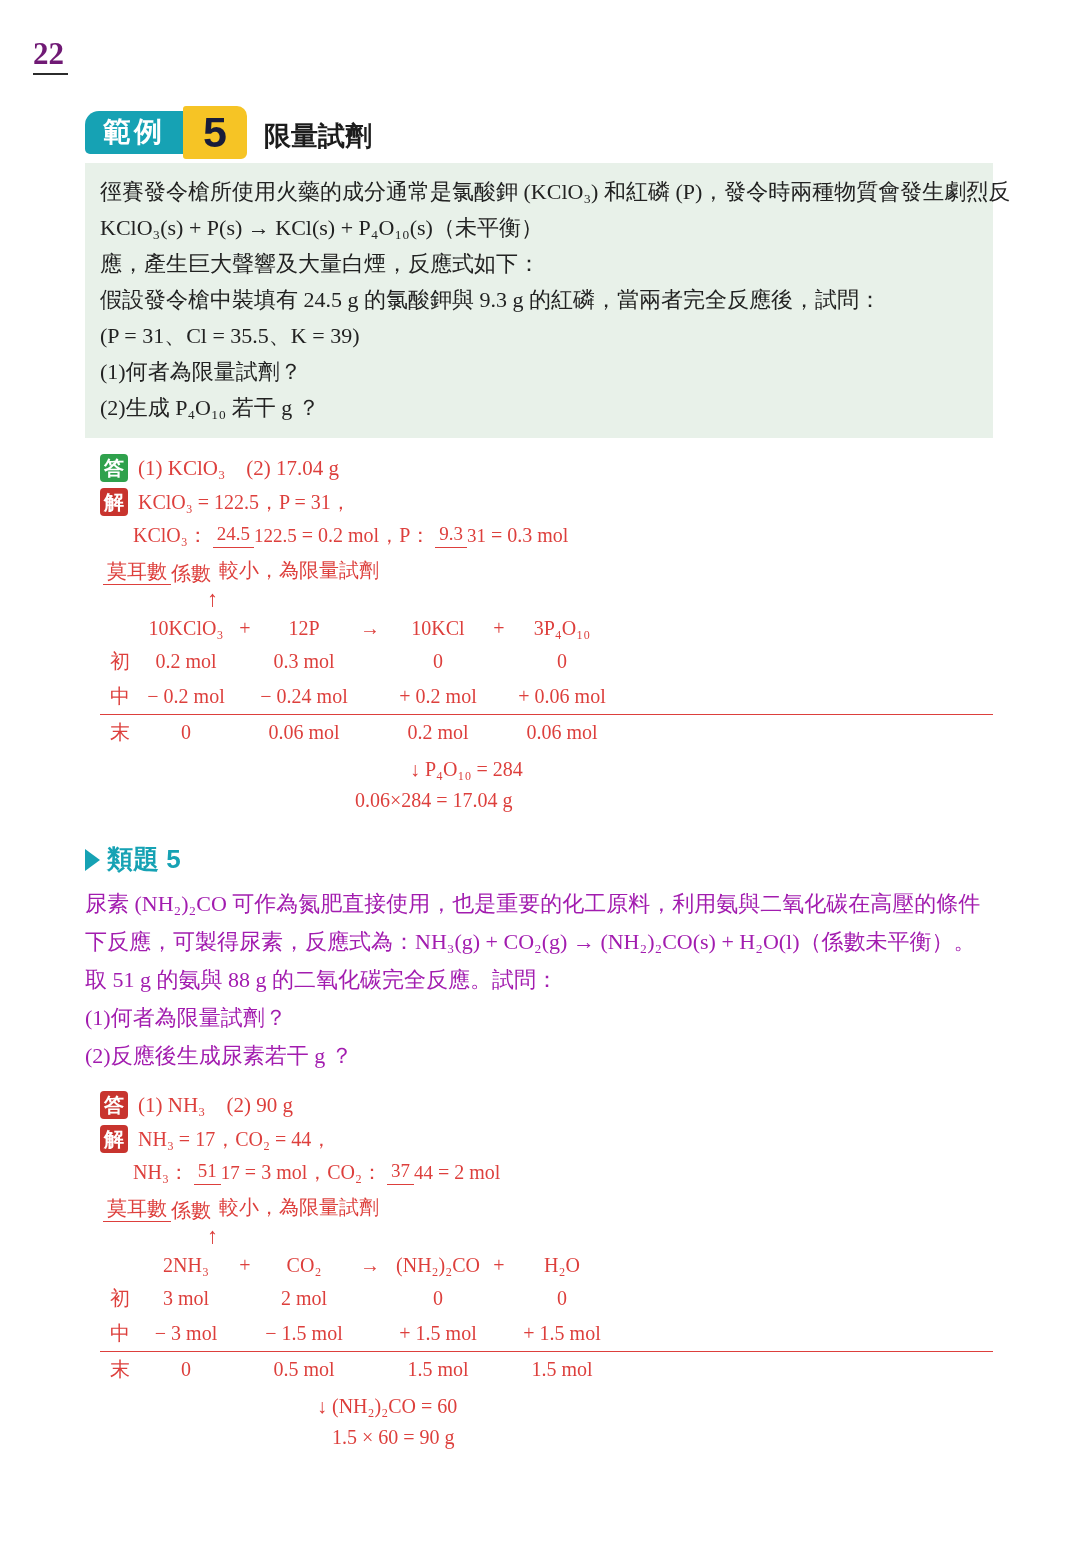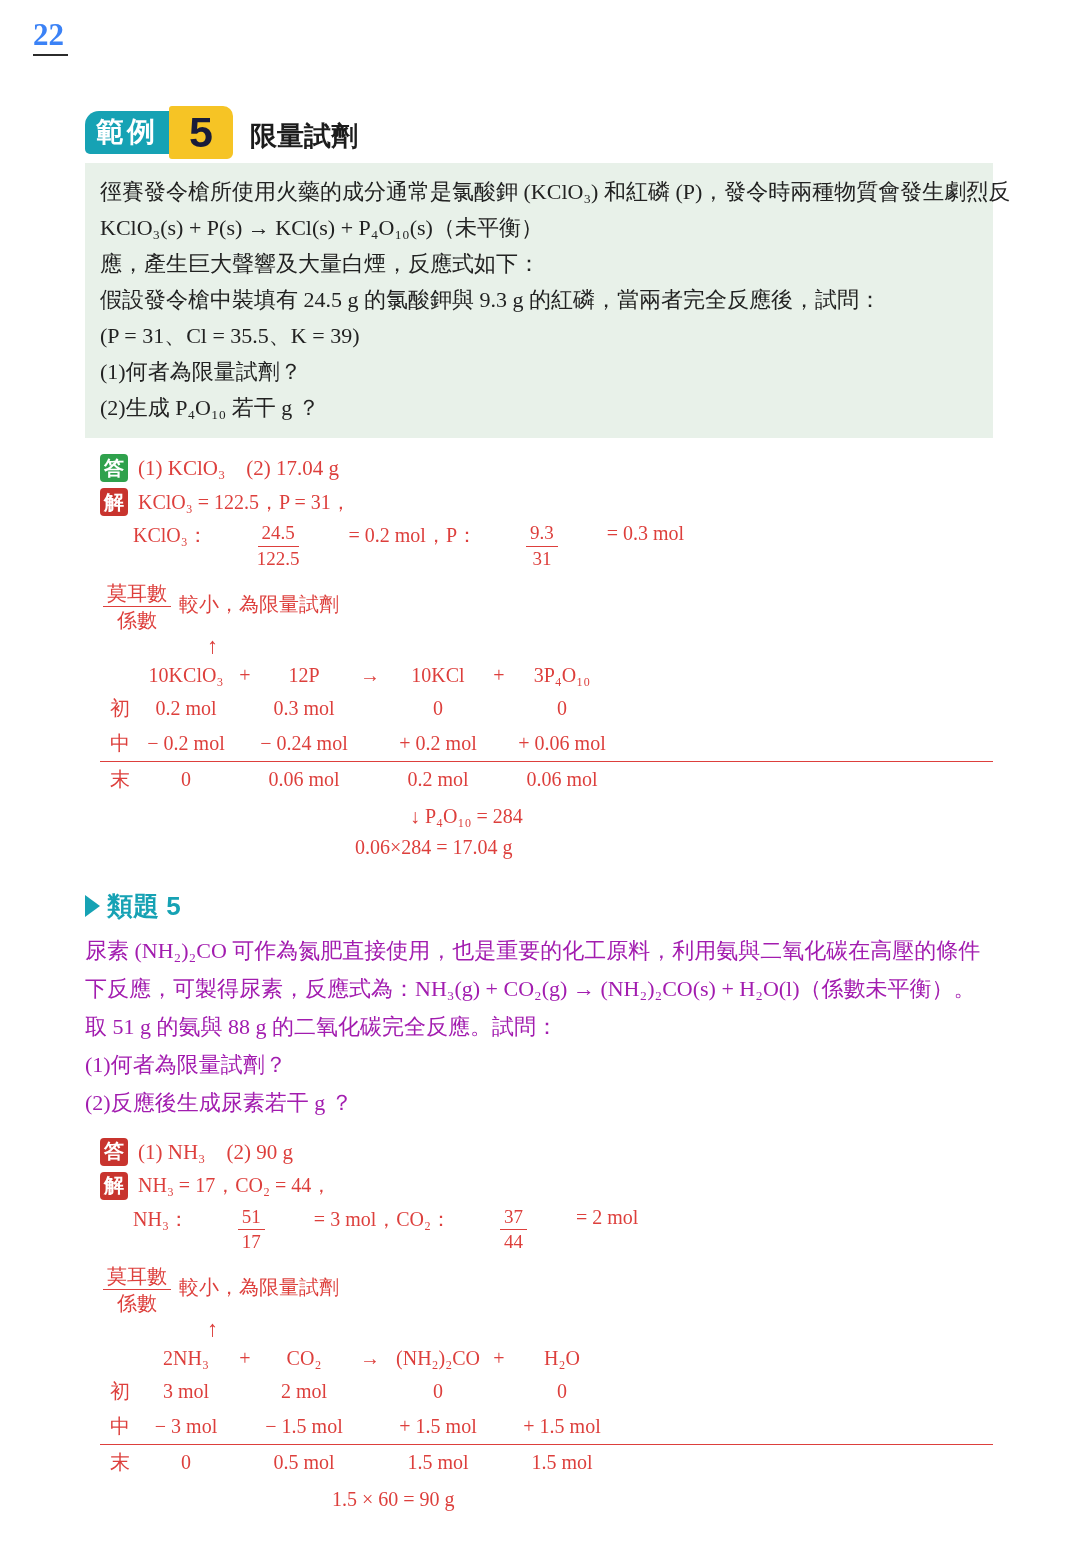--- a/index.html
+++ b/index.html
@@ -3,33 +3,33 @@
 <meta charset="utf-8">
 <style>
   html,body{margin:0;padding:0;}
   body{
     width:1079px;height:1558px;background:#ffffff;position:relative;
     font-family:"Liberation Serif","DejaVu Serif",serif;
     color:var(--ink,#232323);
     overflow:hidden;
   }
   .page-number{
-    position:absolute;left:33px;top:17px;
-    font-size:31px;font-weight:bold;color:#3b82f6;line-height:1.15;
+    position:absolute;left:33px;top:36px;
+    font-size:31px;font-weight:bold;color:#701a75;line-height:1.15;
     border-bottom:2px solid #2b2b2b;padding:0 4px 1px 0;
   }
   .content{position:absolute;left:85px;top:104px;width:908px;}
 
   
   .ex-header{display:flex;align-items:center;height:56px;}
   .ex-badge{
     display:flex;align-items:center;justify-content:center;
     background:var(--teal,#16a2b4);color:#ffffff;
     font-family:"Liberation Sans","DejaVu Sans",sans-serif;font-weight:bold;
-    font-size:28px;width:84px;height:43px;letter-spacing:3px;
+    font-size:28px;width:98px;height:43px;letter-spacing:3px;
     border-radius:14px 0 0 5px;
   }
   .ex-num{
     display:flex;align-items:center;justify-content:center;
     background:var(--yellow,#f6c425);color:#181c3a;
     font-family:"Liberation Sans","DejaVu Sans",sans-serif;font-weight:bold;
     font-size:43px;width:64px;height:53px;border-radius:3px 10px 6px 3px;
   }
   .ex-title{
     font-family:"Liberation Sans","DejaVu Sans",sans-serif;font-weight:bold;
@@ -47,22 +47,22 @@
   .ans-line{display:flex;align-items:center;margin-top:16px;color:var(--red,#dd3f3c);font-size:21px;padding-left:15px;white-space:pre;}
   .badge{
     flex:0 0 auto;display:inline-flex;align-items:center;justify-content:center;
     width:28px;height:28px;border-radius:4px;color:#fff;font-size:20px;
     font-family:"Liberation Sans","DejaVu Sans",sans-serif;font-weight:bold;margin-right:10px;
   }
   .badge.green{background:var(--badge-green,#2fa14c);}
   .badge.red{background:var(--badge-red,#c8342e);}
   .sol{color:var(--red,#dd3f3c);font-size:20px;}
   .sol-line{display:flex;align-items:center;margin-top:6px;padding-left:15px;white-space:pre;}
-  .calc-line{display:flex;align-items:flex-start;margin-top:6px;padding-left:48px;white-space:pre;gap:44px;}
-  .frac{display:inline-flex;flex-direction:column;align-items:center;text-align:center;margin:0 5px;line-height:1.2;font-size:19px;}
+  .calc-line{display:flex;align-items:center;margin-top:6px;padding-left:48px;white-space:pre;}
+  .frac{display:inline-flex;flex-direction:row;align-items:center;text-align:center;margin:0 5px;line-height:1.2;font-size:19px;}
   .frac .num{padding:0 4px 1px;border-bottom:1.5px solid currentColor;}
   .frac .den{padding-top:1px;}
   .ratio-line{display:flex;align-items:center;margin-top:6px;padding-left:18px;white-space:pre;}
   .ratio-line .frac{font-size:20px;margin:4px 8px 0 0;}
   .up-arrow{padding-left:122px;font-size:22px;line-height:24px;margin-top:2px;}
   .rxn-table{margin-left:15px;margin-top:2px;}
   .rxn-row{
     display:grid;grid-template-columns:40px 92px 26px 92px 40px 96px 26px 100px;
     align-items:baseline;text-align:center;padding:4px 0;white-space:pre;
   }
@@ -271,16 +271,17 @@
         <span>0</span>
         <span></span>
         <span>0.5 mol</span>
         <span></span>
         <span>1.5 mol</span>
         <span></span>
         <span>1.5 mol</span>
       </div>
     </div>
 
+    <div class="note pr-n1">↓ (NH₂)₂CO = 60</div>
     <div class="note pr-n2">1.5 × 60 = 90 g</div>
   </div>
 
 </div>
 
 </body></html>

